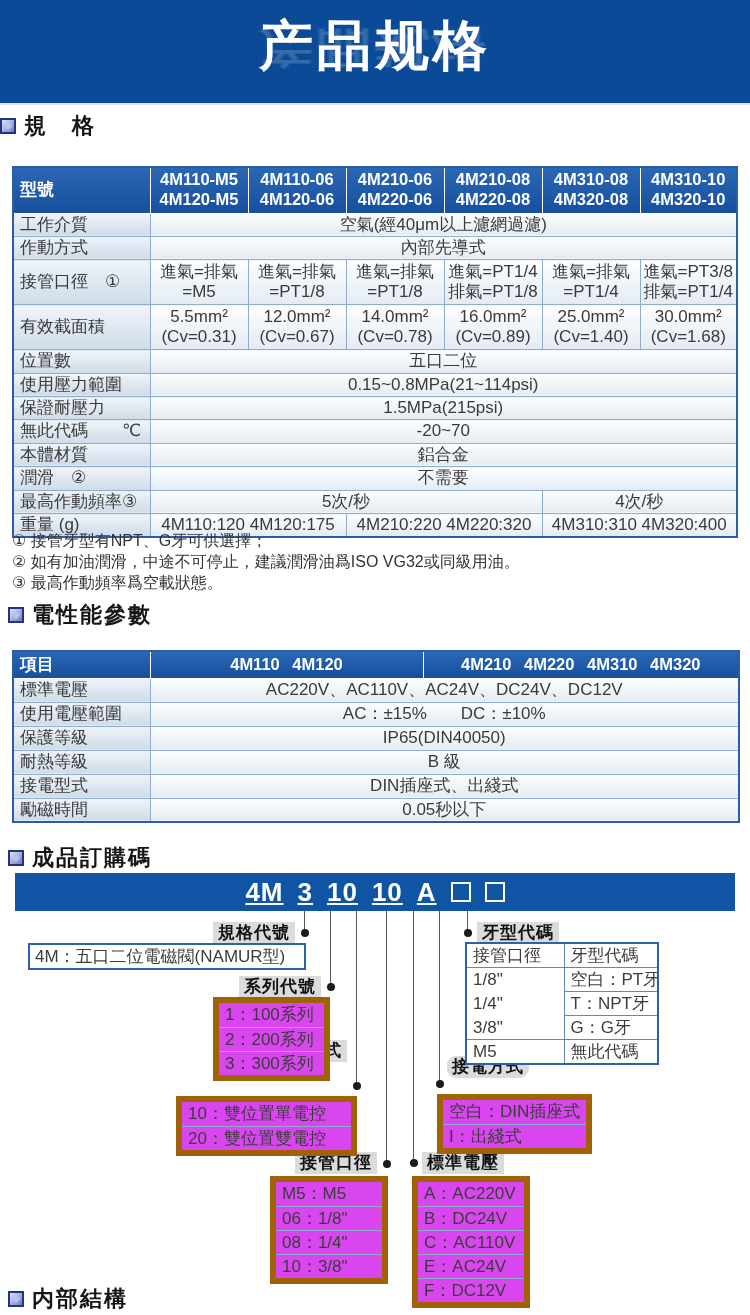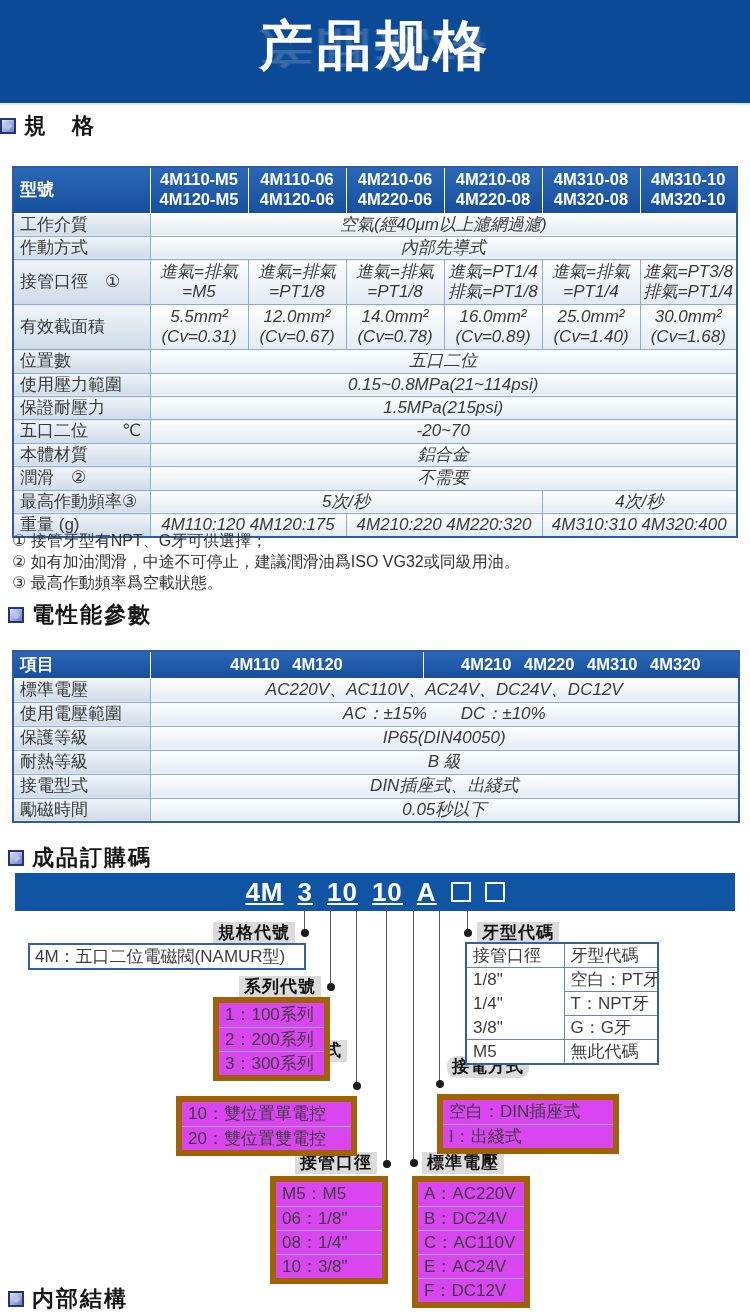--- a/index.html
+++ b/index.html
@@ -29,21 +29,21 @@
   .spec-tbl, .elec-tbl { position:absolute; left:12px; width:726px;
     border:2px solid #2a5da6;margin-top:18px; }
   .spec-tbl { top:148px; }
   .elec-tbl { top:632px; }
   td { border:1px solid #92acce; font-size:17px; color:#3a3a3a; text-align:center;
     vertical-align:middle; padding:1px 2px; line-height:1.2; white-space:pre-line; overflow:hidden; }
   td.lab { background:linear-gradient(#eff4f9,#cfdbe8); text-align:left; padding-left:6px; }
   tr.hd td { background:linear-gradient(#2a67b5,#174f9c); color:#fff; font-weight:600;
     font-size:16.5px; border-color:#fff; }
   tr.hd td.lab { background:linear-gradient(#2a67b5,#174f9c); font-size:17px; }
-  td.val { background:linear-gradient(#fdfefe,#e3ebf3);font-style:italic; }
+  td.val { background:linear-gradient(#fdfefe,#e3ebf3); }
   tr.rh  { height:23px; }
   tr.rh1 { height:46px; }
   tr.rh2 { height:45px; }
   tr.rh3 { height:27px; }
   tr.rh4 { height:24px; }
   .elec-tbl tr.hd td { word-spacing:8px; }
 
   
   .notes { position:absolute; left:12px; top:530px; font-size:16px; color:#333; line-height:21px; }
 
@@ -157,21 +157,21 @@
     </tr>
     <tr class="rh">
       <td class="lab">使用壓力範圍</td>
       <td class="val" colspan="6">0.15~0.8MPa(21~114psi)</td>
     </tr>
     <tr class="rh">
       <td class="lab">保證耐壓力</td>
       <td class="val" colspan="6">1.5MPa(215psi)</td>
     </tr>
     <tr class="rh">
-      <td class="lab">五口二位　　℃</td>
+      <td class="lab">無此代碼　　℃</td>
       <td class="val" colspan="6">-20~70</td>
     </tr>
     <tr class="rh">
       <td class="lab">本體材質</td>
       <td class="val" colspan="6">鋁合金</td>
     </tr>
     <tr class="rh">
       <td class="lab">潤滑　②</td>
       <td class="val" colspan="6">不需要</td>
     </tr>
@@ -313,21 +313,21 @@
       <td>無此代碼</td>
     </tr>
   </tbody>
     </table>
 
   <div class="opt-box" style="left:176px; top:1096px; width:181px;">
     <div class="row">10：雙位置單電控</div>
     <div class="row">20：雙位置雙電控</div>
   </div>
 
-  <div class="opt-box" style="left:437px; top:1094px; width:182px;">
+  <div class="opt-box" style="left:437px; top:1094px; width:155px;">
     <div class="row">空白：DIN插座式</div>
     <div class="row">I：出綫式</div>
   </div>
 
   <div class="opt-box" style="left:270px; top:1176px; width:118px;">
     <div class="row">M5：M5</div>
     <div class="row">06：1/8"</div>
     <div class="row">08：1/4"</div>
     <div class="row">10：3/8"</div>
   </div>

